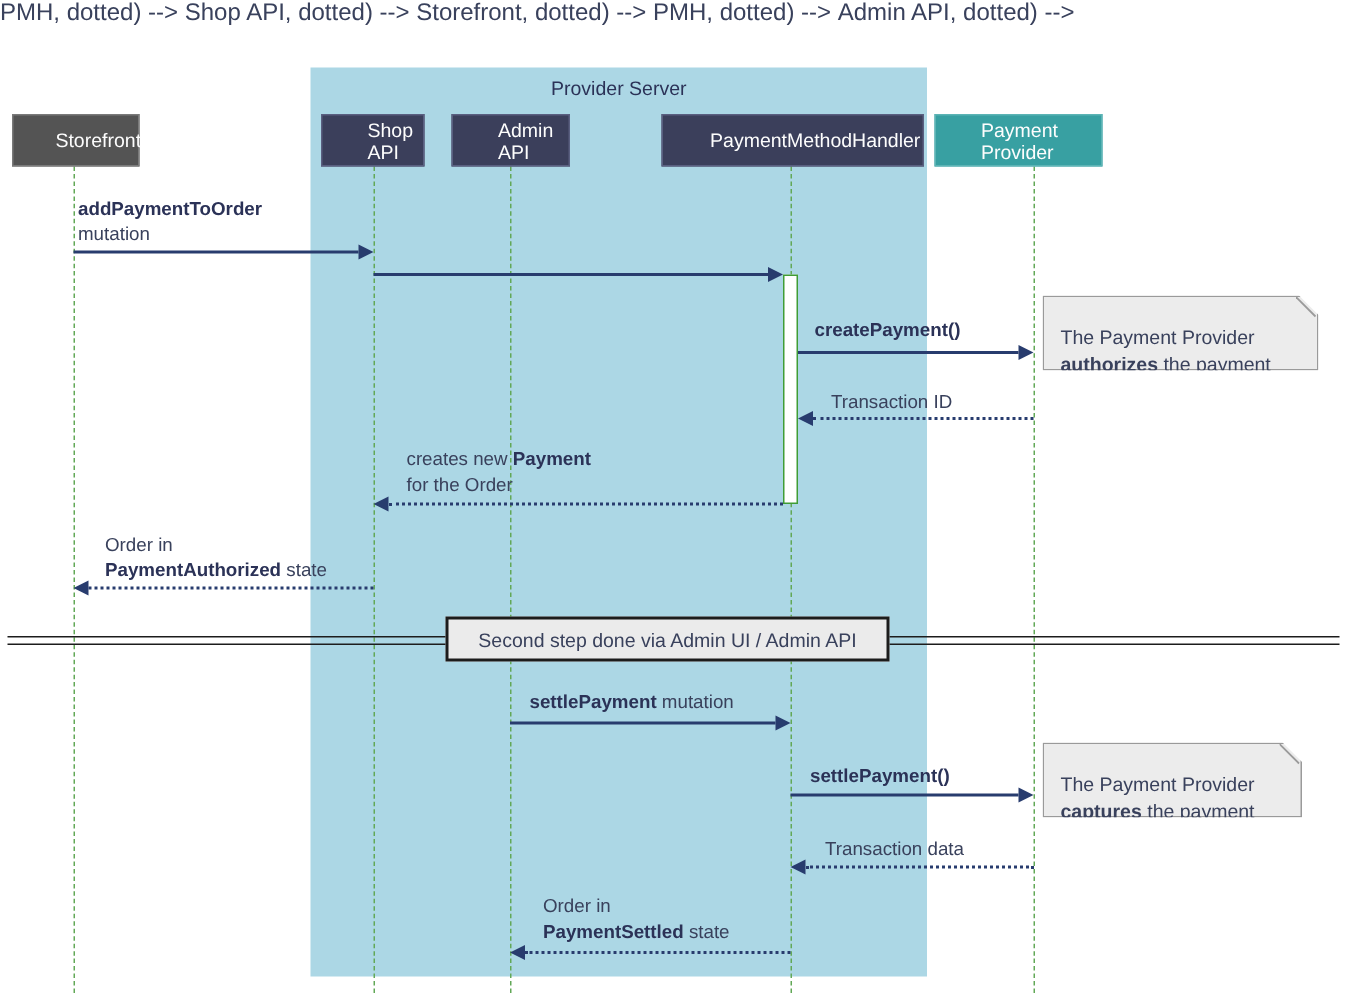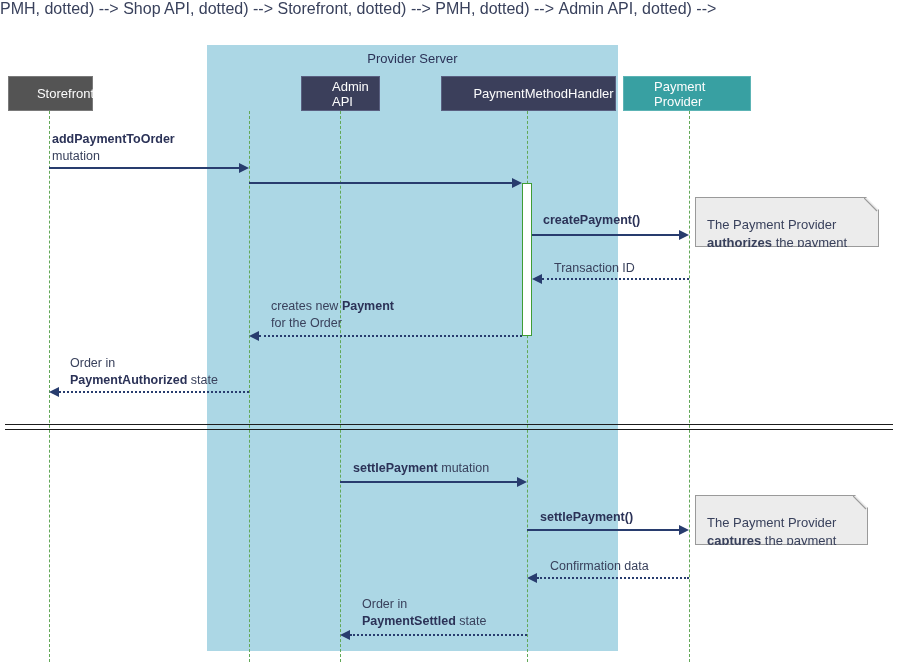--- a/index.html
+++ b/index.html
@@ -85,23 +85,24 @@
 
   
   <div class="abs lifeline" style="left:49px"></div>
   <div class="abs lifeline" style="left:249px"></div>
   <div class="abs lifeline" style="left:340px"></div>
   <div class="abs lifeline" style="left:527px"></div>
   <div class="abs lifeline" style="left:689px"></div>
 
   
   <div class="abs pbox gray" style="left:8px;width:85px">Storefront</div>
+  <div class="abs pbox navy" style="left:214px;width:69px">Shop API</div>
   <div class="abs pbox navy" style="left:301px;width:79px">Admin API</div>
   <div class="abs pbox navy" style="left:441px;width:175px">PaymentMethodHandler</div>
-  <div class="abs pbox teal" style="left:623px;width:128px">Payment Provider</div>
+  <div class="abs pbox teal" style="left:623px;width:112px">Payment Provider</div>
 
   
   <div class="abs activation"></div>
 
   
   <div class="abs lbl" style="left:52px;top:131px">
     <div><b>addPaymentToOrder</b></div>
     <div>mutation</div>
   </div>
   <div class="abs aline" style="left:49px;top:167px;width:190px"></div>
@@ -144,20 +145,21 @@
   <div class="abs lbl" style="left:70px;top:355px">
     <div>Order in</div>
     <div><b>PaymentAuthorized</b><span> state</span></div>
   </div>
   <div class="abs aline dot" style="left:59px;top:391px;width:190px"></div>
   <div class="abs head-l" style="left:49px;top:387px"></div>
 
   
   <div class="abs divline" style="top:424px"></div>
   <div class="abs divline" style="top:429px"></div>
+  <div class="abs divider-box">Second step done via Admin UI / Admin API</div>
 
   
   <div class="abs lbl" style="left:353px;top:460px">
     <b>settlePayment</b><span> mutation</span>
   </div>
   <div class="abs aline" style="left:340px;top:481px;width:177px"></div>
   <div class="abs head-r" style="left:517px;top:477px"></div>
 
   
   <div class="abs lbl" style="left:540px;top:509px">
@@ -169,21 +171,21 @@
   
   <div class="abs note" style="left:695px;top:495px;width:173px;height:50px">
     <svg class="fold" width="14" height="14">
         <path d="M0 0 L13 13" stroke="#9A9A9A" stroke-width="1.2" fill="none"></path>
       </svg>
     <div>The Payment Provider</div>
     <div><b>captures</b><span> the payment</span></div>
   </div>
 
    PMH, dotted) --&gt;
-  <div class="abs lbl" style="left:550px;top:558px">Confirmation data</div>
+  <div class="abs lbl" style="left:550px;top:558px">Transaction data</div>
   <div class="abs aline dot" style="left:537px;top:577px;width:152px"></div>
   <div class="abs head-l" style="left:527px;top:573px"></div>
 
    Admin API, dotted) --&gt;
   <div class="abs lbl" style="left:362px;top:596px">
     <div>Order in</div>
     <div><b>PaymentSettled</b><span> state</span></div>
   </div>
   <div class="abs aline dot" style="left:350px;top:634px;width:177px"></div>
   <div class="abs head-l" style="left:340px;top:630px"></div>

